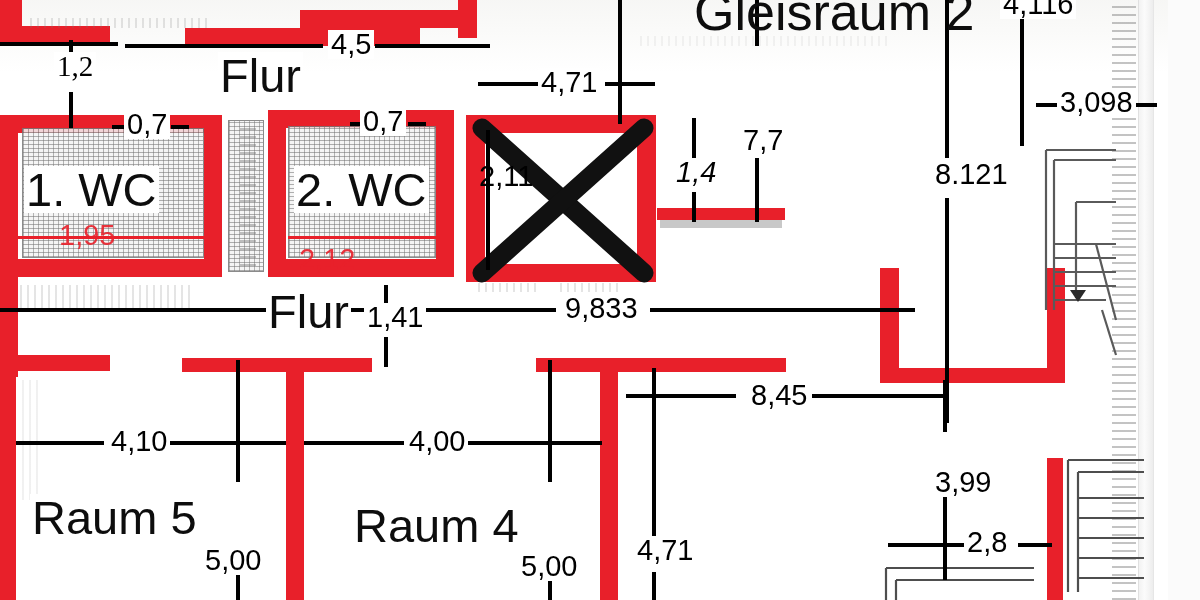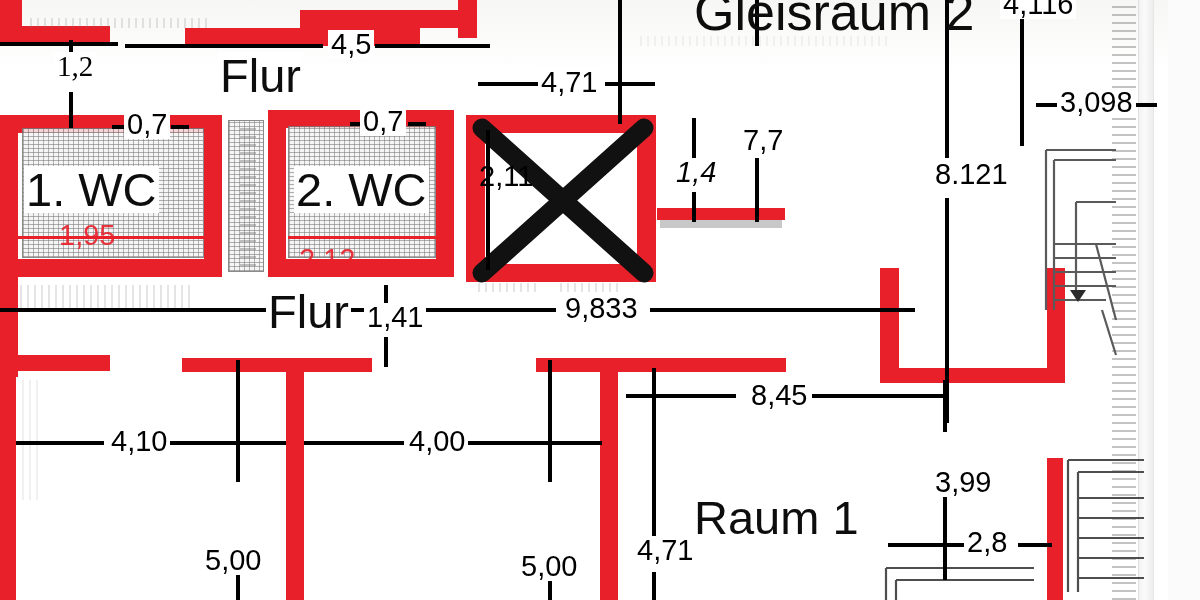--- a/index.html
+++ b/index.html
@@ -282,21 +282,22 @@
   <div class="dim-v" style="left:943px; top:496px; height:84px;"></div>
 
   <div class="dim-h" style="left:888px; top:543px; width:76px;"></div>
   <div class="dim-h" style="left:1018px; top:543px; width:34px;"></div>
 
   <div class="roomname" style="left:218px; top:52px;">Flur</div>
   <div class="roomname" style="left:24px; top:166px;">1. WC</div>
   <div class="roomname" style="left:294px; top:166px;">2. WC</div>
   <div class="roomname" style="left:266px; top:288px;">Flur</div>
   <div class="bigname" style="left:694px; top:-14px;">Gleisraum 2</div>
-  <div class="roomname" style="left:692px; top:494px;">Raum 1</div>
+  <div class="roomname" style="left:30px; top:494px;">Raum 5</div>
+  <div class="roomname" style="left:352px; top:502px;">Raum 4</div>
 
   <div class="dimtext" style="left:54px; top:52px;font-family:Liberation Serif, serif;">1,2</div>
   <div class="dimtext" style="left:328px; top:30px;">4,5</div>
   <div class="dimtext" style="left:538px; top:68px;">4,71</div>
 
   <div class="dimtext" style="left:124px; top:110px;">0,7</div>
   <div class="dimtext" style="left:360px; top:107px;">0,7</div>
 
   <div class="dimtext red" style="left:56px; top:221px;">1,95</div>
   <div class="dimtext red" style="left:296px; top:221px;margin-top:24px;">2,12</div>

